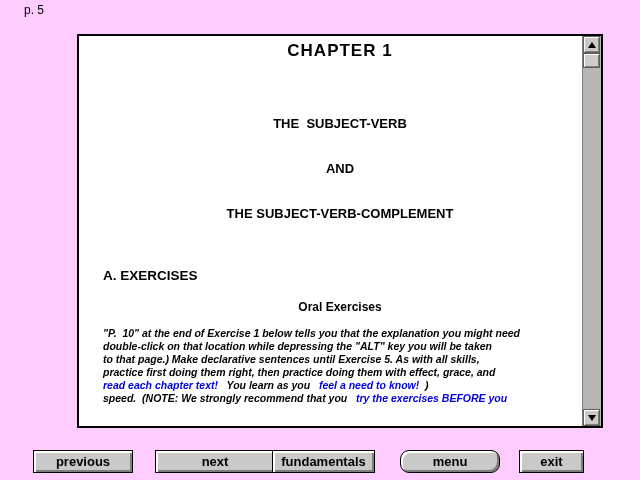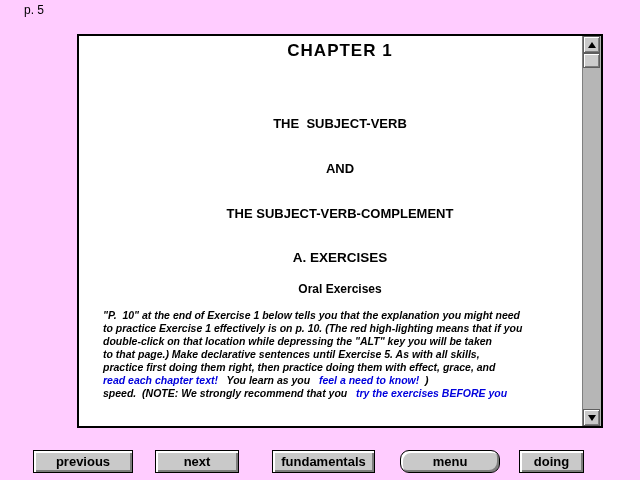--- a/index.html
+++ b/index.html
@@ -33,21 +33,21 @@
     margin-top: 6px; text-align: center;
     font-size: 17px; font-weight: bold; line-height: 17px;
     letter-spacing: 1px;
   }
   .h-subtitle {
     margin-top: 27px; text-align: center;
     font-size: 13px; font-weight: bold; line-height: 15px;
     white-space: pre;
   }
   .h-section {
-    text-align: center;
+    margin-top: 18px; 
     font-size: 13.5px; font-weight: bold; line-height: 14px;
   }
   .h-subsection {
     margin-top: 18px; text-align: center;
     font-size: 12px; font-weight: bold; line-height: 13px;
   }
   .note {
     margin-top: 13px;
     font-size: 10.5px; font-weight: bold; font-style: italic;
     line-height: 13px;
@@ -95,21 +95,21 @@
     background: #c9c9c9;
     border: 1px solid #000;
     box-shadow: inset 2px 2px 0 #ffffff, inset -2px -2px 0 #7d7d7d;
     box-sizing: border-box;
     font-family: "Liberation Sans", "DejaVu Sans", sans-serif;
     font-size: 13px; font-weight: bold; color: #000;
     text-align: center; line-height: 19px;
     padding: 0; cursor: pointer;
   }
   .btn-previous     { left: 33px;  width: 100px; }
-  .btn-next         { left: 155px; width: 84px; }
+  .btn-next         { left: 155px; width: 120px; }
   .btn-fundamentals { left: 272px; width: 103px; }
   .btn-menu         { left: 400px; width: 100px; border-radius: 9px; }
   .btn-exit         { left: 519px; width: 65px;  }
 </style>
 </head>
 <body>
 
 <div class="page">
 
   <div class="page-label">p. 5</div>
@@ -123,21 +123,20 @@
         <div class="line">THE  SUBJECT-VERB</div>
         <div class="line">AND</div>
         <div class="line">THE SUBJECT-VERB-COMPLEMENT</div>
       </div>
 
       <div class="h-section">A. EXERCISES</div>
       <div class="h-subsection">Oral Exercises</div>
 
       <div class="note">
         <div class="line">"P.  10" at the end of Exercise 1 below tells you that the explanation you might need</div>
-        <div class="line">to practice Exercise 1 effectively is on p. 10. (The red high-lighting means that if you</div>
         <div class="line">double-click on that location while depressing the "ALT" key you will be taken</div>
         <div class="line">to that page.) Make declarative sentences until Exercise 5. As with all skills,</div>
         <div class="line">practice first doing them right, then practice doing them with effect, grace, and</div>
         <div class="line"><span class="blue">read each chapter text!</span><span>   You learn as you   </span><span class="blue">feel a need to know!</span><span>  )</span></div>
         <div class="line"><span>speed.  (NOTE: We strongly recommend that you   </span><span class="blue">try the exercises BEFORE you</span></div>
       </div>
 
     </div>
 
     <div class="scrollbar">
@@ -149,15 +148,15 @@
           <span class="arrow-down"></span>
         </div>
     </div>
 
   </div>
 
   <button class="btn btn-previous">previous</button>
   <button class="btn btn-next">next</button>
   <button class="btn btn-fundamentals">fundamentals</button>
   <button class="btn btn-menu">menu</button>
-  <button class="btn btn-exit">doing</button>
+  <button class="btn btn-exit">exit</button>
 
 </div>
 
 </body></html>

